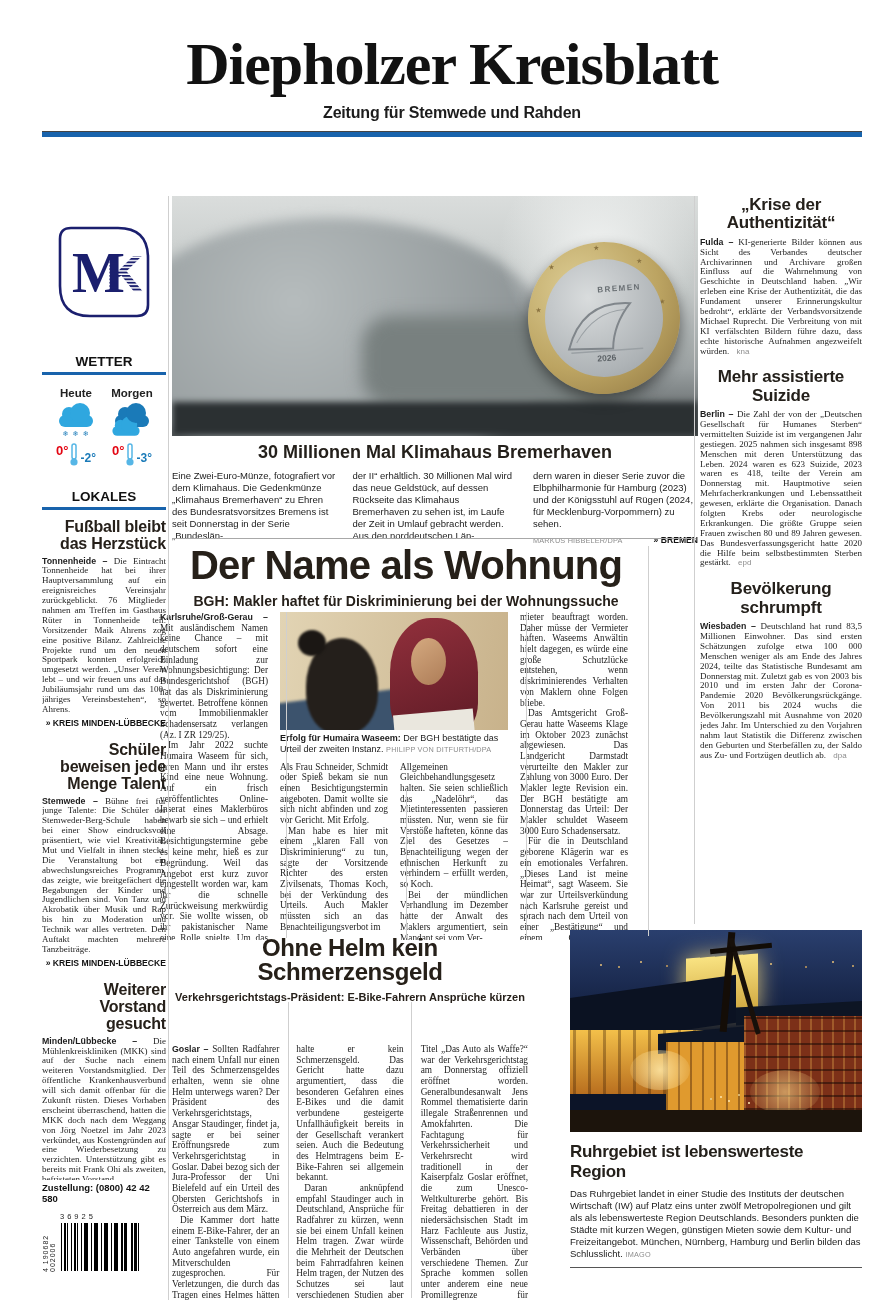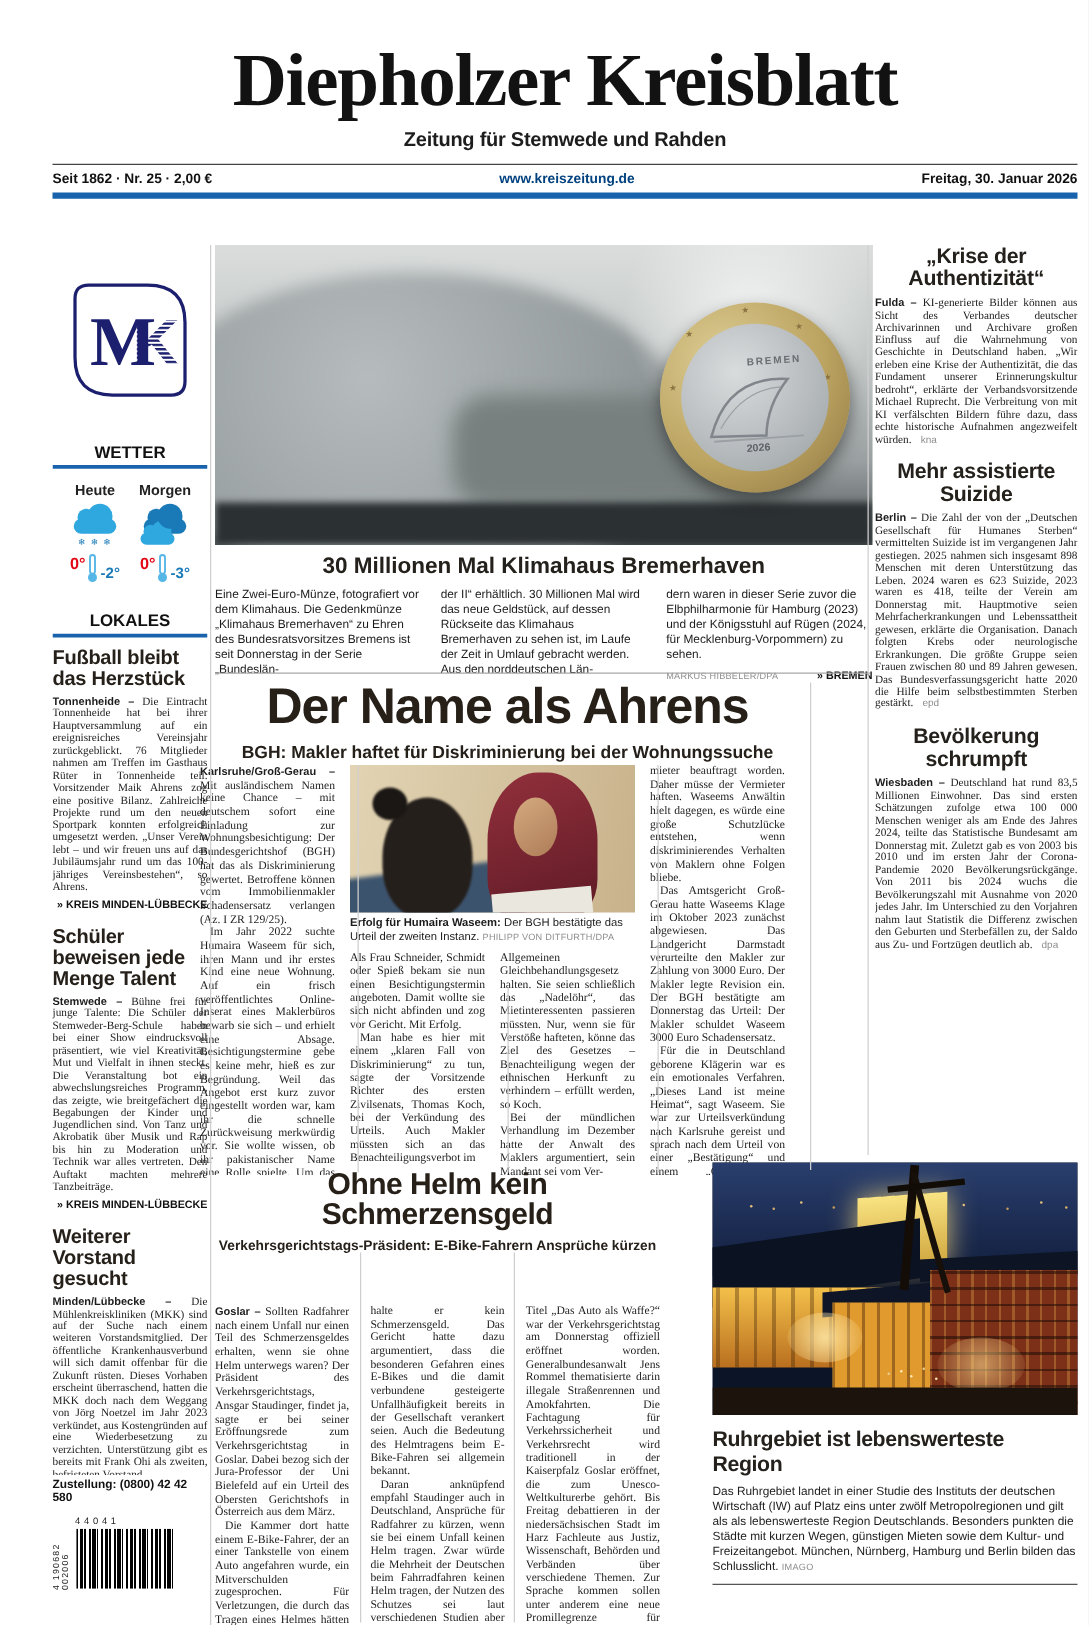--- a/index.html
+++ b/index.html
@@ -23,21 +23,21 @@
               hyphens:auto;overflow-wrap:break-word;color:#1d1d1d;}
   .serif-body p{margin:0;}
   .serif-body p + p{text-indent:8px;}
   .compact{font-size:9px;line-height:1.1;}
   .lead{font-family:"Liberation Sans",sans-serif;font-weight:bold;font-size:8.8px;}
   .agency{font-family:"Liberation Sans",sans-serif;font-size:8px;color:#8d8d8d;margin-left:5px;}
   .kicker{font-family:"Liberation Sans",sans-serif;font-weight:bold;font-size:8.6px;color:#111;
           text-align:right;margin-top:3px;}
   .photo-credit{font-family:"Liberation Sans",sans-serif;font-size:7.3px;color:#8d8d8d;letter-spacing:0.2px;}
   .h-small{font-family:"Liberation Sans",sans-serif;font-weight:bold;font-size:16px;line-height:1.08;
-           text-align:left;color:#26201a;margin:0 0 4px;letter-spacing:-0.2px;}
+           text-align:right;color:#26201a;margin:0 0 4px;letter-spacing:-0.2px;}
   .sans-cap{font-family:"Liberation Sans",sans-serif;font-size:9.5px;line-height:1.26;color:#1b1b1b;justify-content:space-between;}
 
   
   .left-rail{position:absolute;left:42px;top:196px;width:124px;height:984px;overflow:hidden;}
   .logo-box{margin:28px auto 0;width:96px;height:96px;}
   .rail-head{font-family:"Liberation Sans",sans-serif;font-weight:bold;font-size:13.5px;text-align:center;
              color:#111;border-bottom:3px solid #1863ac;padding-bottom:3px;margin:0 0 8px;}
   .wetter{margin-top:34px;}
   .wx-cols{display:flex;justify-content:center;padding:0 2px;}
   .wx-col{width:56px;text-align:center;}
@@ -175,25 +175,20 @@
 </style>
 </head>
 <body>
 
 <div class="page">
 
   <header class="masthead">
     <h1 class="np-title">Diepholzer Kreisblatt</h1>
     <div class="np-sub">Zeitung für Stemwede und Rahden</div>
     <div class="mast-rule"></div>
-    <div class="dateline">
-      <span>Seit 1862 · Nr. 25 · 2,00 €</span>
-      <span class="site">www.kreiszeitung.de</span>
-      <span>Freitag, 30. Januar 2026</span>
-    </div>
     <div class="blue-bar"></div>
   </header>
 
   <aside class="left-rail">
     <div class="logo-box">
       <svg width="96" height="96" viewBox="0 0 96 96">
         <defs>
           <pattern id="hatch" width="2" height="3.4" patternUnits="userSpaceOnUse">
             <rect width="2" height="1.9" fill="#1b1f6e"></rect>
           </pattern>
@@ -272,21 +267,21 @@
 
       </article>
     </div>
   </aside>
 
   <div class="zustell">
     <div class="zustell-line">Zustellung: (0800) 42 42 580</div>
     <div class="bc-wrap">
       <div class="ean-vert">4 190682 002006</div>
       <div class="bc-col">
-        <div class="bc-code">44041</div>
+        <div class="bc-code">36925</div>
         <div class="bars"></div>
       </div>
     </div>
   </div>
 
   <figure class="top-photo" style="margin:0;">
     <div class="tp-sky"></div>
     <div class="tp-blob"></div>
     <div class="tp-mid"></div>
     <div class="tp-light"></div>
@@ -322,21 +317,21 @@
         <div class="cap-cred-row">
           <span class="photo-credit">MARKUS HIBBELER/DPA</span>
           <span class="kicker">» BREMEN</span>
         </div>
       </div>
     </div>
   </section>
   <div class="hr-thin" style="left:172px;top:538px;width:524px;"></div>
 
   <div class="main-head">
-    <h1>Der Name als Ahrens</h1>
+    <h1>Der Name als Wohnung</h1>
     <h3>BGH: Makler haftet für Diskriminierung bei der Wohnungssuche</h3>
   </div>
 
   <section class="main-art">
     <div class="ma-col1 serif-body">
       <p><b class="lead">Karlsruhe/Groß-Gerau –</b>
          <span>Mit ausländischem Namen keine Chance – mit deutschem sofort eine Einladung zur Wohnungsbesichtigung: Der Bundesgerichtshof (BGH) hat das als Diskriminierung gewertet. Betroffene können vom Immobilienmakler Schadensersatz verlangen (Az. I ZR 129/25).</span></p>
       <p>Im Jahr 2022 suchte Humaira Waseem für sich, ihren Mann und ihr erstes Kind eine neue Wohnung. Auf ein frisch veröffentlichtes Online-Inserat eines Maklerbüros bewarb sie sich – und erhielt eine Absage. Besichtigungstermine gebe es keine mehr, hieß es zur Begründung. Weil das Angebot erst kurz zuvor eingestellt worden war, kam ihr die schnelle Zurückweisung merkwürdig vor. Sie wollte wissen, ob ihr pakistanischer Name eine Rolle spielte. Um das auszuschließen, stellte Waseem dieselbe Anfrage noch einmal – diesmal unter einem deutsch klingenden Namen.</p>
     </div>
 

